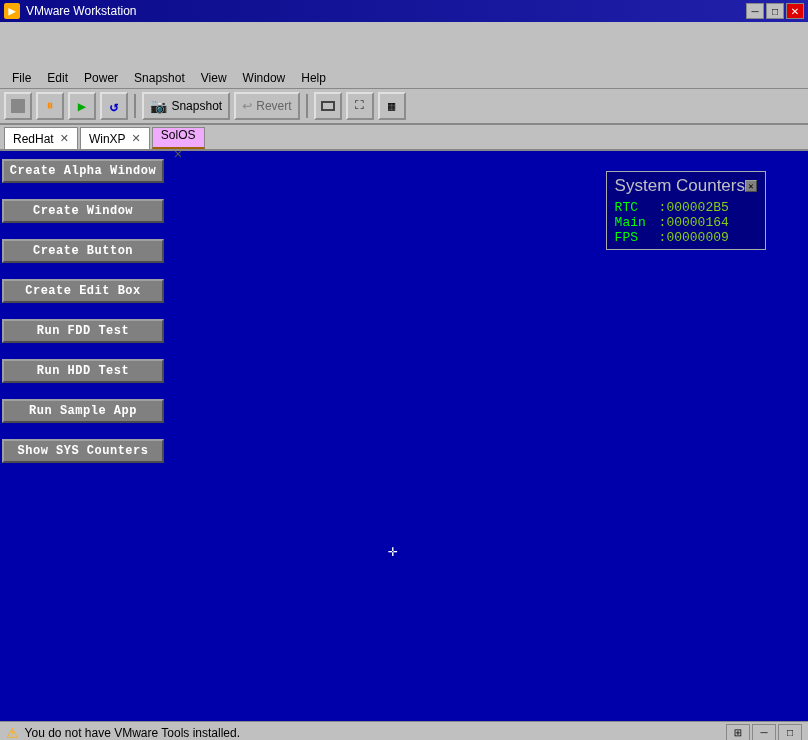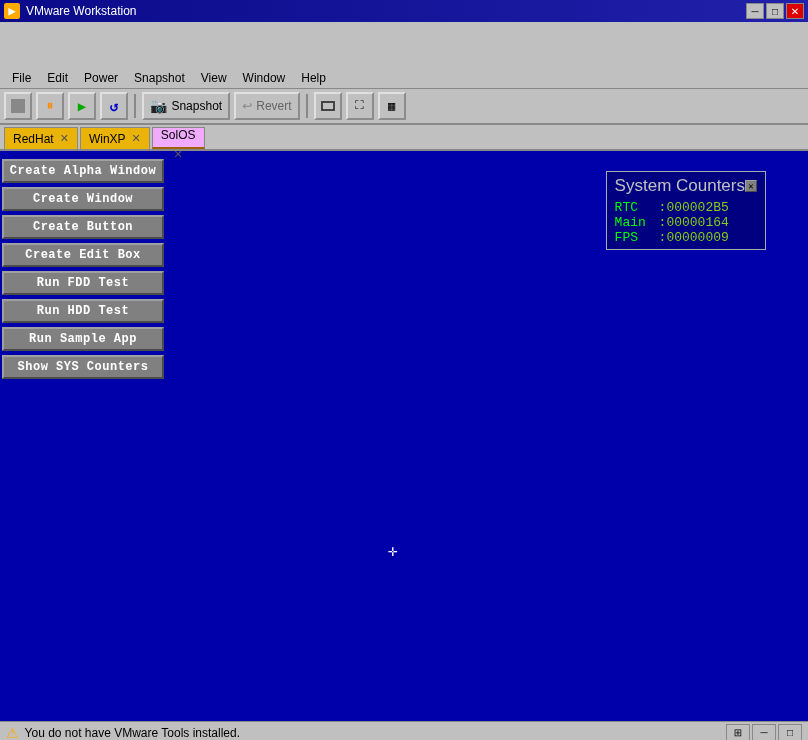--- a/index.html
+++ b/index.html
@@ -74,21 +74,21 @@
     
     #tab-bar {
       background: #c0c0c0;
       height: 26px;
       display: flex;
       align-items: flex-end;
       padding: 0 4px;
       border-bottom: 2px solid #888;
     }
     .tab {
-      height: 22px; padding: 0 8px; background: #eab308; border: 1px solid #888;
+      height: 22px; padding: 0 8px; background: #ffffff; border: 1px solid #888;
       border-bottom: none; display: flex; align-items: center; font-size: 12px;
       font-family: Arial, sans-serif; cursor: pointer; margin-right: 2px; gap: 6px;
     }
     .tab.active { background: #f0abfc; border-bottom: 2px solid #a16207; z-index: 1; flex-direction: column; }
     .tab-close { font-size: 11px; color: #555; cursor: pointer; }
 
     
     #vm-area {
       background: #0000aa;
       position: relative;
@@ -98,21 +98,21 @@
       cursor: crosshair;
     }
 
     
     #left-panel {
       position: absolute;
       top: 8px;
       left: 2px;
       display: flex;
       flex-direction: column;
-      gap: 4px;
+      gap: 16px;
     }
     .panel-btn {
       width: 162px;
       height: 24px;
       background: #808080;
       border: 2px outset #a0a0a0;
       color: #ffffff;
       font-family: 'Courier New', monospace;
       font-size: 12px;
       font-weight: bold;

